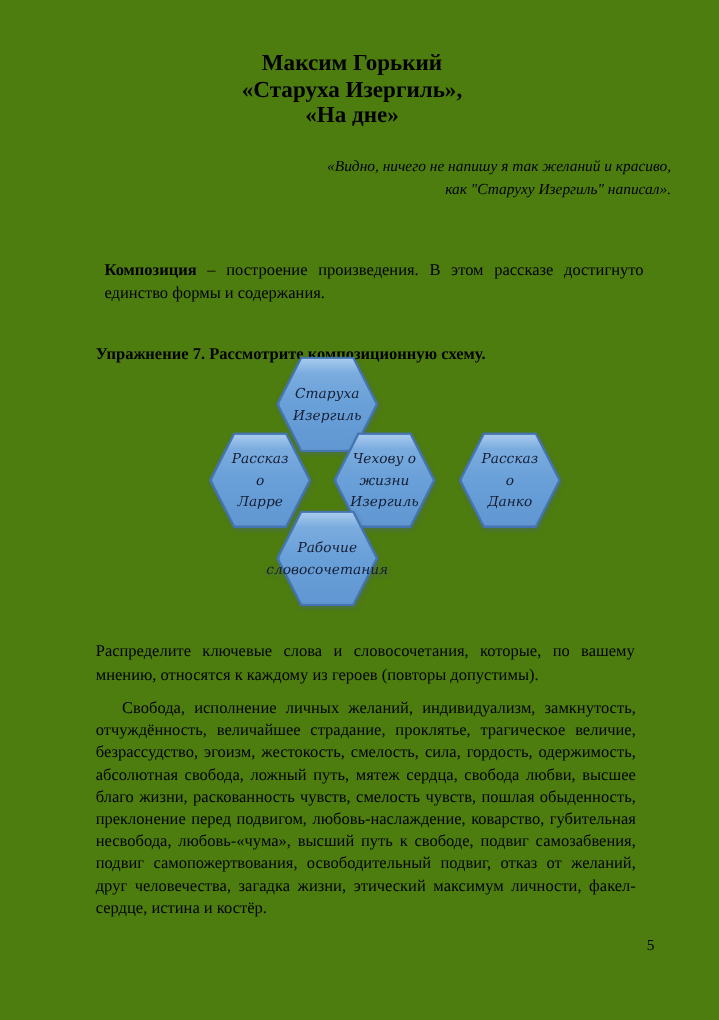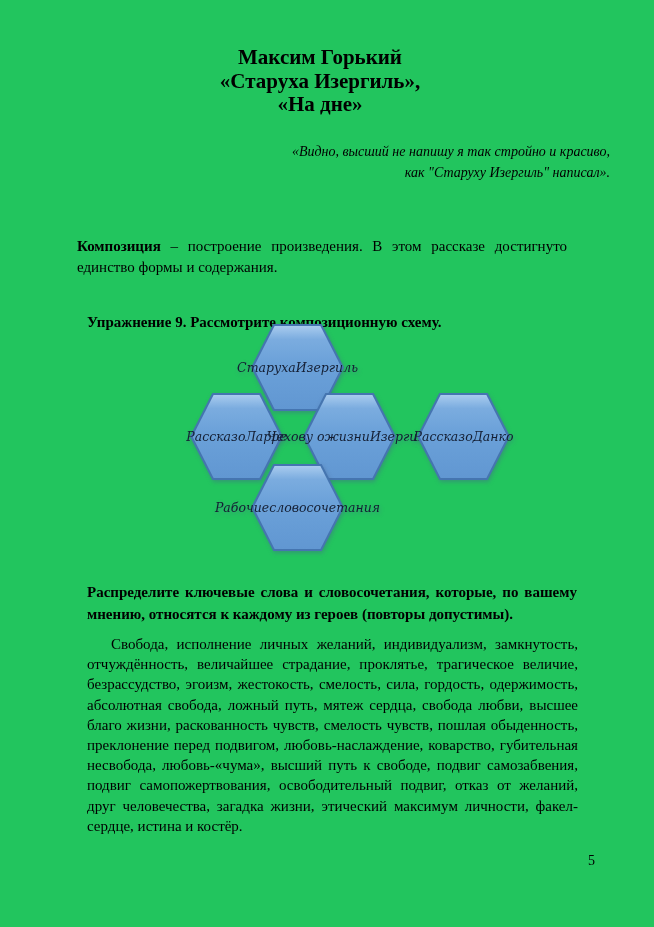--- a/index.html
+++ b/index.html
@@ -1,36 +1,36 @@
 <!DOCTYPE html>
 <html><head>
 <meta charset="utf-8">
 <style>
   html,body{margin:0;padding:0;background:#e8e8e8;}
   .page{
     position:relative;
     width:654px;height:927px;
-    background:#22c55e;
+    background:#4d7c0f;
     font-family:"Liberation Serif", serif;
     color:#000;
     overflow:hidden;
     margin:0 auto;
   }
   .title{
     position:absolute;left:87px;top:46px;width:466px;
     text-align:center;font-weight:bold;
     font-size:21px;line-height:23.5px;
   }
   .epigraph{
     position:absolute;top:141px;right:44px;width:430px;
     text-align:right;font-style:italic;
     font-size:14px;line-height:21px;
   }
   .definition{
-    position:absolute;left:77px;top:221px;width:490px;
+    position:absolute;left:95px;top:221px;width:490px;
     font-size:15px;line-height:21px;text-align:justify;
   }
   .exercise-heading{
     position:absolute;left:87px;top:300px;width:490px;
     font-weight:bold;font-size:15px;line-height:21px;
   }
   .diagram{
     position:absolute;left:185px;top:320px;width:330px;height:240px;
   }
   .hex{
@@ -42,31 +42,31 @@
     clip-path:polygon(24% 0,76% 0,100% 50%,76% 100%,24% 100%,0 50%);
     background:#4575b0;
   }
   .hex-fill{
     position:absolute;inset:2px 2.5px;
     clip-path:polygon(24% 0,76% 0,100% 50%,76% 100%,24% 100%,0 50%);
     background:linear-gradient(180deg,#a8cbee 0%,#7bacdf 16%,#6ba1d9 45%,#6197d2 100%);
   }
   .hex-label{
     position:absolute;inset:0;
-    display:flex;align-items:center;justify-content:center;
+    display:flex;flex-direction:column;align-items:center;justify-content:center;
     text-align:left;
     font-family:"DejaVu Serif", serif;
     font-style:italic;
     font-size:12.5px;line-height:19.5px;
     color:#141e33;
   }
   .hex-label div{white-space:nowrap;}
   .task-heading{
     position:absolute;left:87px;top:566px;width:490px;
-    font-weight:bold;font-size:15px;line-height:22px;text-align:justify;
+    font-weight:normal;font-size:15px;line-height:22px;text-align:justify;
   }
   .keywords{
     position:absolute;left:87px;top:619px;width:491px;
     font-size:15px;line-height:20.2px;text-align:justify;text-indent:24px;
   }
   .page-number{
     position:absolute;left:588px;top:853px;
     font-size:14px;
   }
 </style>
@@ -75,27 +75,27 @@
 
 <div class="page">
 
   <div class="title">
     <div>Максим Горький</div>
     <div>«Старуха Изергиль»,</div>
     <div>«На дне»</div>
   </div>
 
   <div class="epigraph">
-    <div>«Видно, высший не напишу я так стройно и красиво,</div>
+    <div>«Видно, ничего не напишу я так желаний и красиво,</div>
     <div>как "Старуху Изергиль" написал».</div>
   </div>
 
   <p class="definition"><strong>Композиция</strong> <span>– построение произведения. В этом рассказе достигнуто единство формы и содержания.</span></p>
 
-  <h2 class="exercise-heading">Упражнение 9. Рассмотрите композиционную схему.</h2>
+  <h2 class="exercise-heading">Упражнение 7. Рассмотрите композиционную схему.</h2>
 
   <div class="diagram">
 
     <div class="hex" style="left:66px;top:4px;">
       <div class="hex-border"></div>
       <div class="hex-fill"></div>
       <div class="hex-label">
         <div>Старуха</div>
         <div>Изергиль</div>
       </div>

